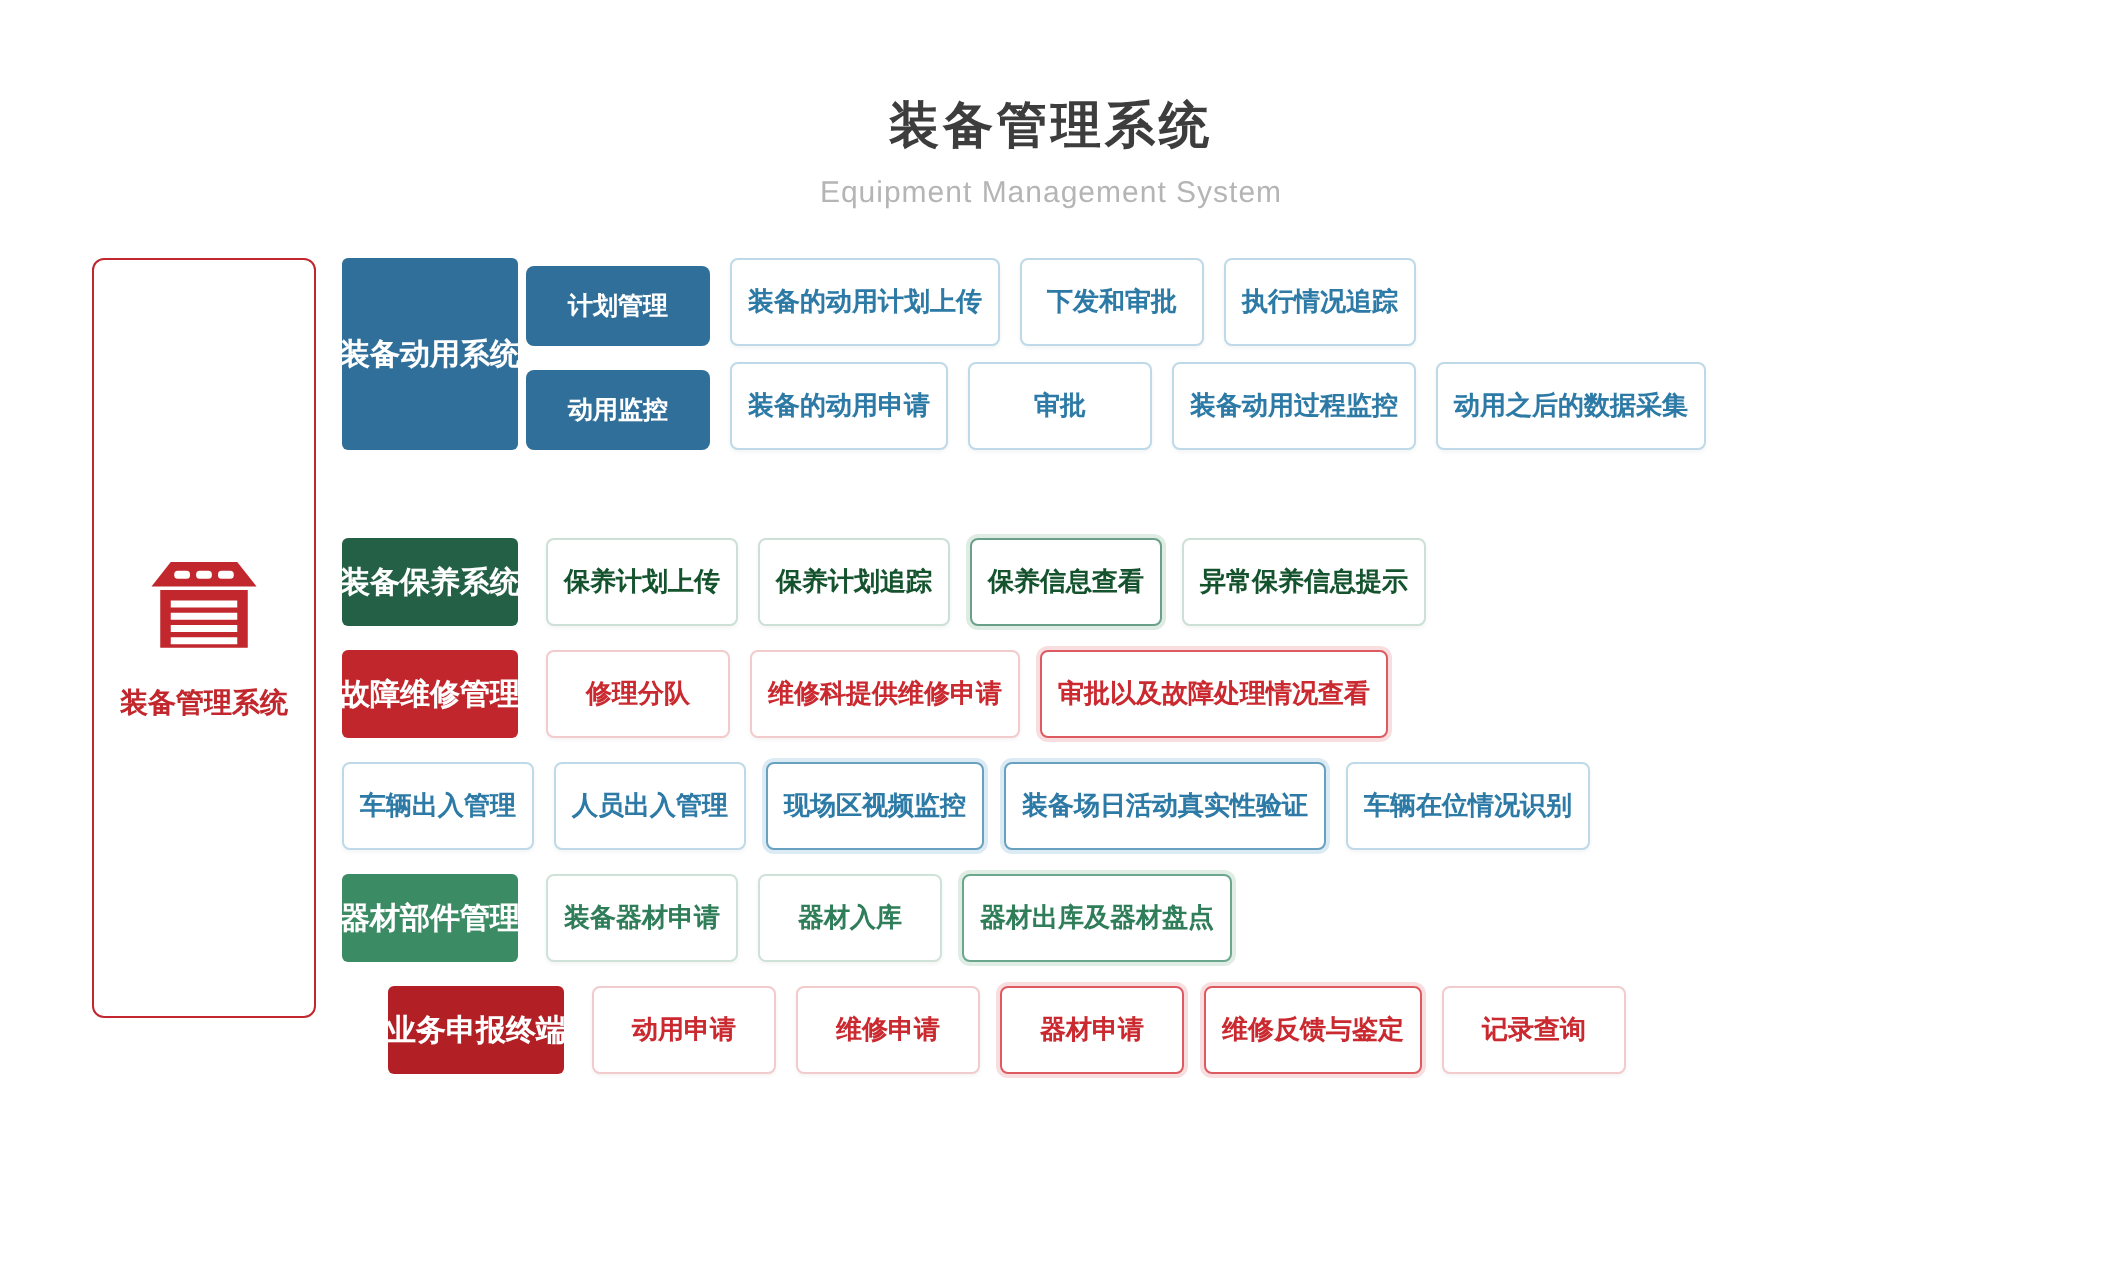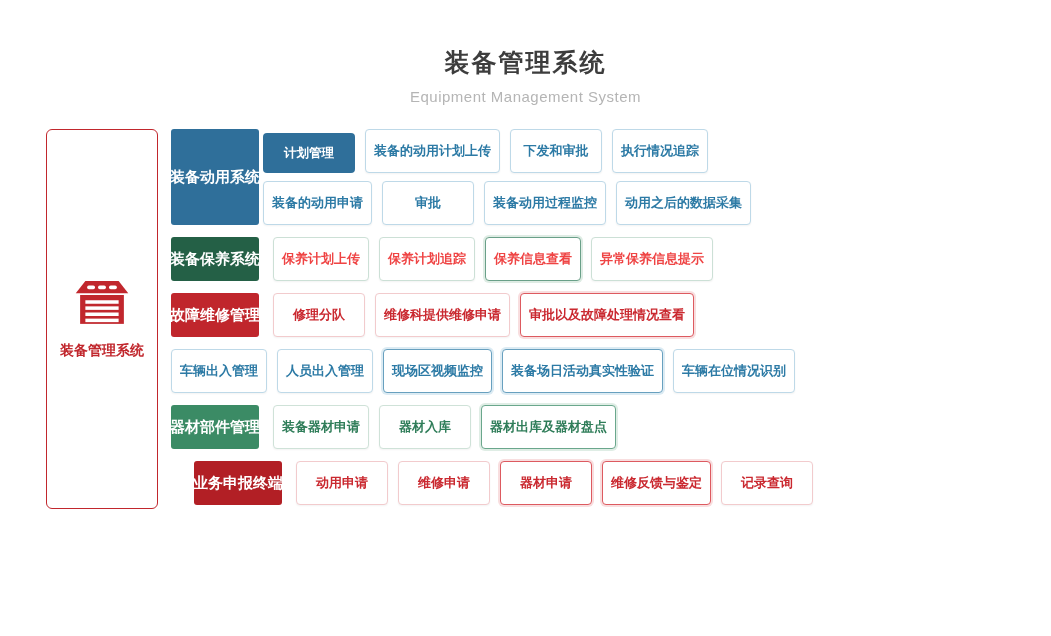--- a/index.html
+++ b/index.html
@@ -37,21 +37,21 @@
   .item{
     height:44px;min-width:92px;padding:16px 8px;background:#fff;border:1px solid #ccc;
     box-shadow:0 1px 2px rgba(0,0,0,.05);
   }
   
   .t-blue.cat,.t-blue.subcat{background:#2f6f9a;}
   .t-blue.item{color:#2c7aa5;border-color:#bed9e8;}
   .t-blue.item.emph{border-color:#68a0bf;box-shadow:0 0 0 2px #dcebf3;}
   
   .t-darkgreen.cat{background:#246046;}
-  .t-darkgreen.item{color:#ef4444;border-color:#cce0d6;}
+  .t-darkgreen.item{color:#14532d;border-color:#cce0d6;margin-top:32px;}
   .t-darkgreen.item.emph{border-color:#6aa089;box-shadow:0 0 0 2px #deece4;}
   
   .t-red.cat{background:#c0262c;}
   .t-red.item,.t-darkred.item{color:#ca2930;border-color:#f2cbcd;}
   .t-red.item.emph,.t-darkred.item.emph{border-color:#dd5a60;box-shadow:0 0 0 2px #f8dedf;}
   
   .t-green.cat{background:#3b8b65;}
   .t-green.item{color:#2f7d59;border-color:#cfe2d8;}
   .t-green.item.emph{border-color:#6aa78c;box-shadow:0 0 0 2px #dfede5;}
   
@@ -85,20 +85,21 @@
         <div class="group-row">
           <div class="box cat tall t-blue">装备动用系统</div>
           <div class="subcol">
             <div class="row">
               <div class="box subcat t-blue">计划管理</div>
               <div class="box item t-blue">装备的动用计划上传</div>
               <div class="box item t-blue">下发和审批</div>
               <div class="box item t-blue">执行情况追踪</div>
             </div>
             <div class="row">
+              <div class="box subcat t-blue">动用监控</div>
               <div class="box item t-blue">装备的动用申请</div>
               <div class="box item t-blue">审批</div>
               <div class="box item t-blue">装备动用过程监控</div>
               <div class="box item t-blue">动用之后的数据采集</div>
             </div>
           </div>
         </div>
         <div class="row">
           <div class="box cat t-darkgreen">装备保养系统</div>
           <div class="box item t-darkgreen">保养计划上传</div>

